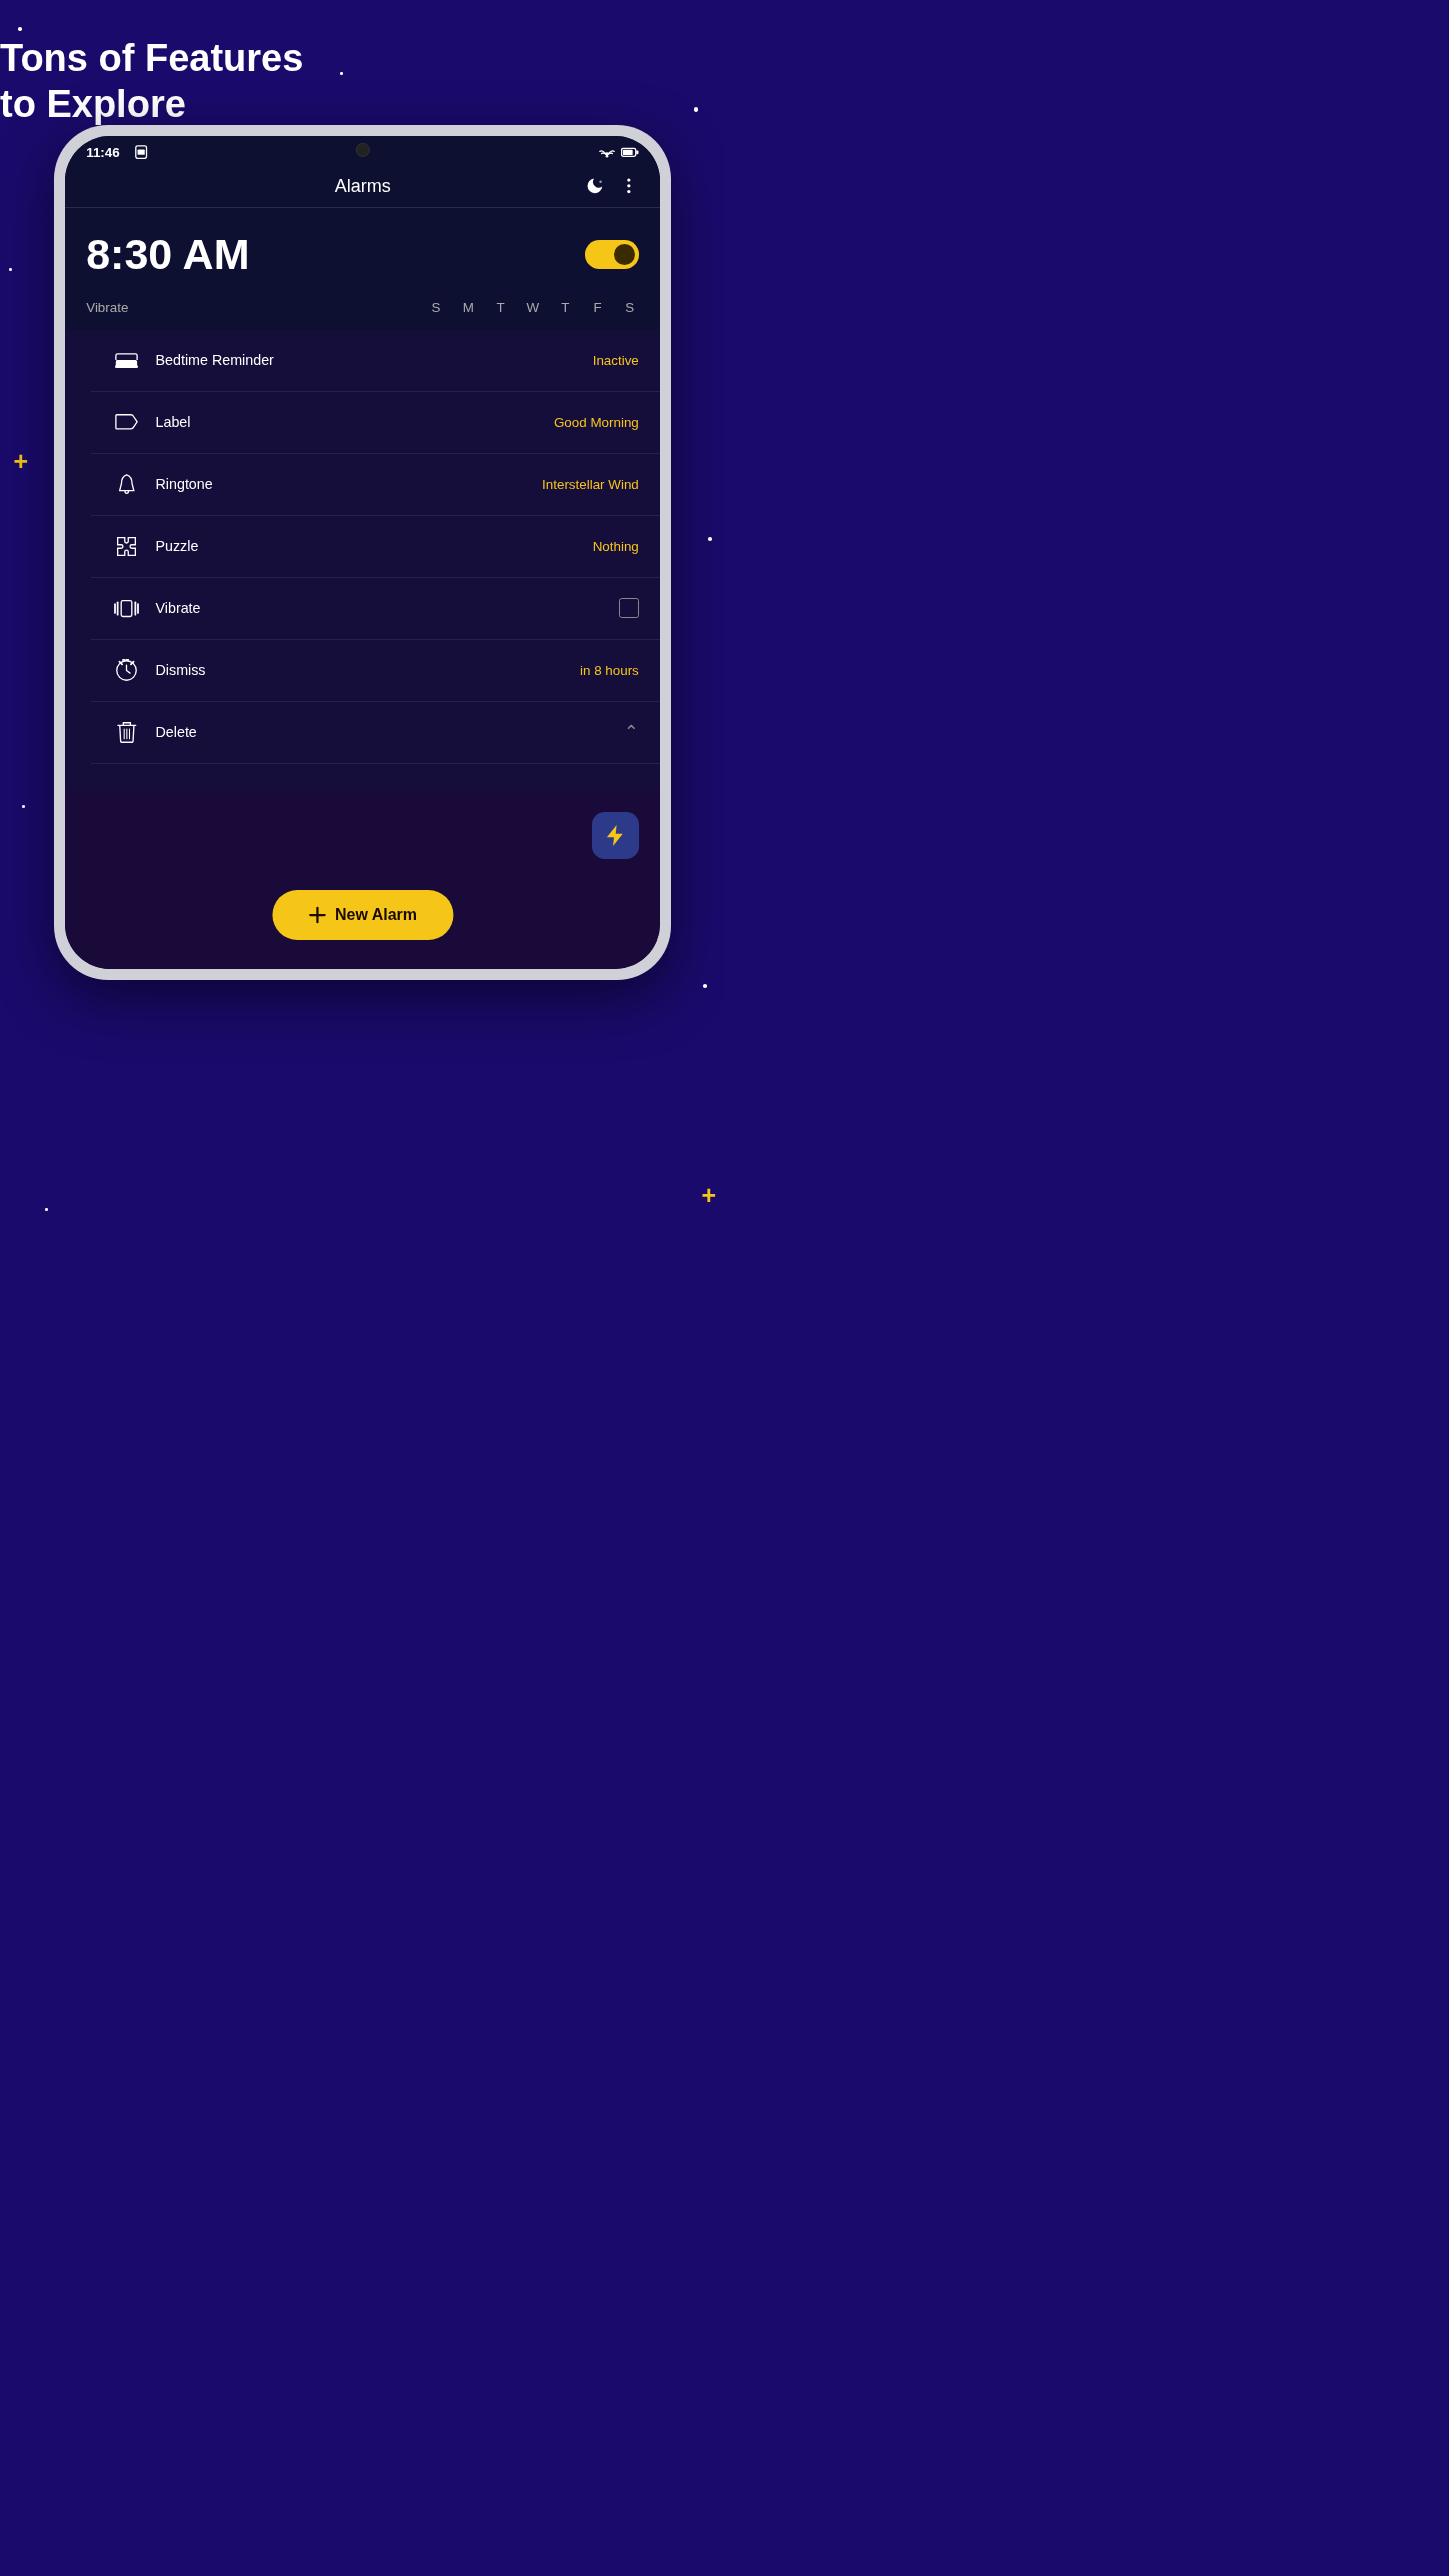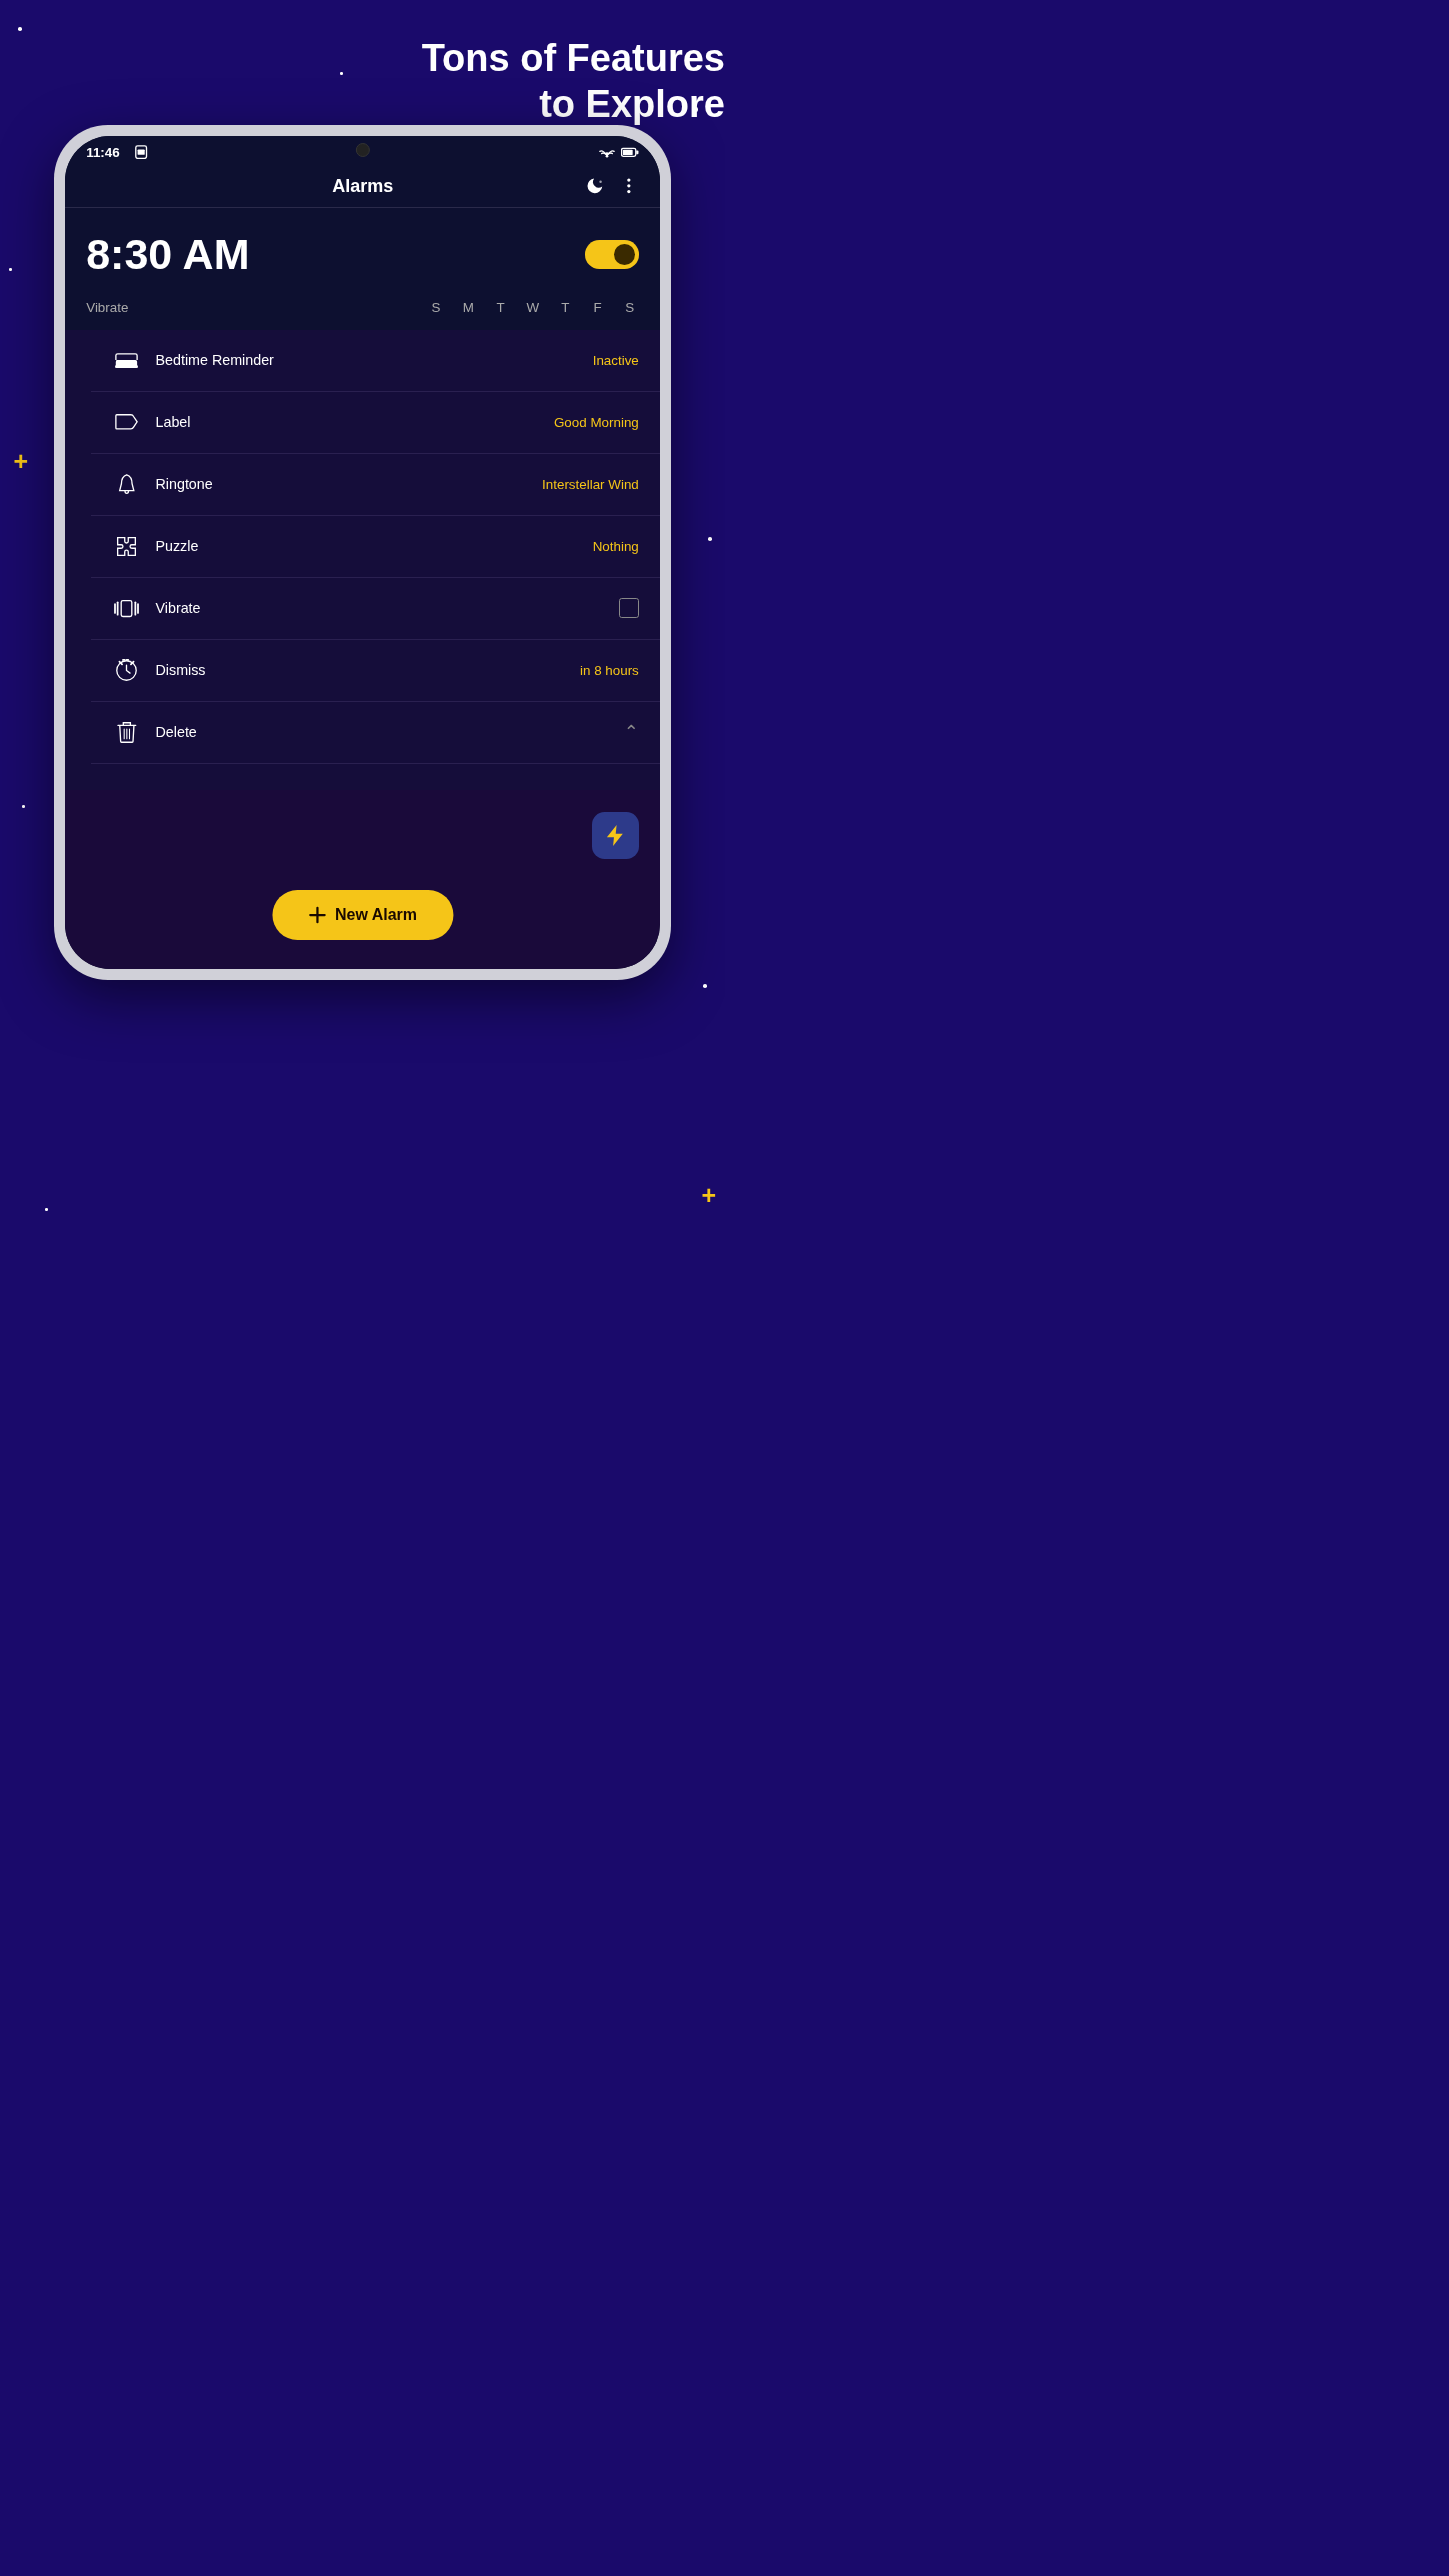--- a/index.html
+++ b/index.html
@@ -25,21 +25,21 @@
       color: #f5c518;
       font-size: 25px;
       font-weight: bold;
     }
 
     
     .page-title {
       position: absolute;
       top: 36px;
       left: 0; right: 0;
-      text-align: right;
+      text-align: left;
       color: white;
       font-size: 38px;
       font-weight: 800;
       line-height: 1.2;
     }
 
     
     .phone-frame {
       position: absolute;
       top: 125px;
@@ -104,21 +104,21 @@
       align-items: center;
       padding: 10.7px 21.5px;
       background: #0d1030;
       border-bottom: 0.9px solid #2a2a4a;
       flex-shrink: 0;
     }
 
     .app-bar-title {
       color: white;
       font-size: 18px;
-      font-weight: 700;
+      font-weight: 400;
       flex: 1;
       text-align: center;
     }
 
     .app-bar-actions {
       display: flex;
       gap: 14.3px;
       align-items: center;
     }
 

